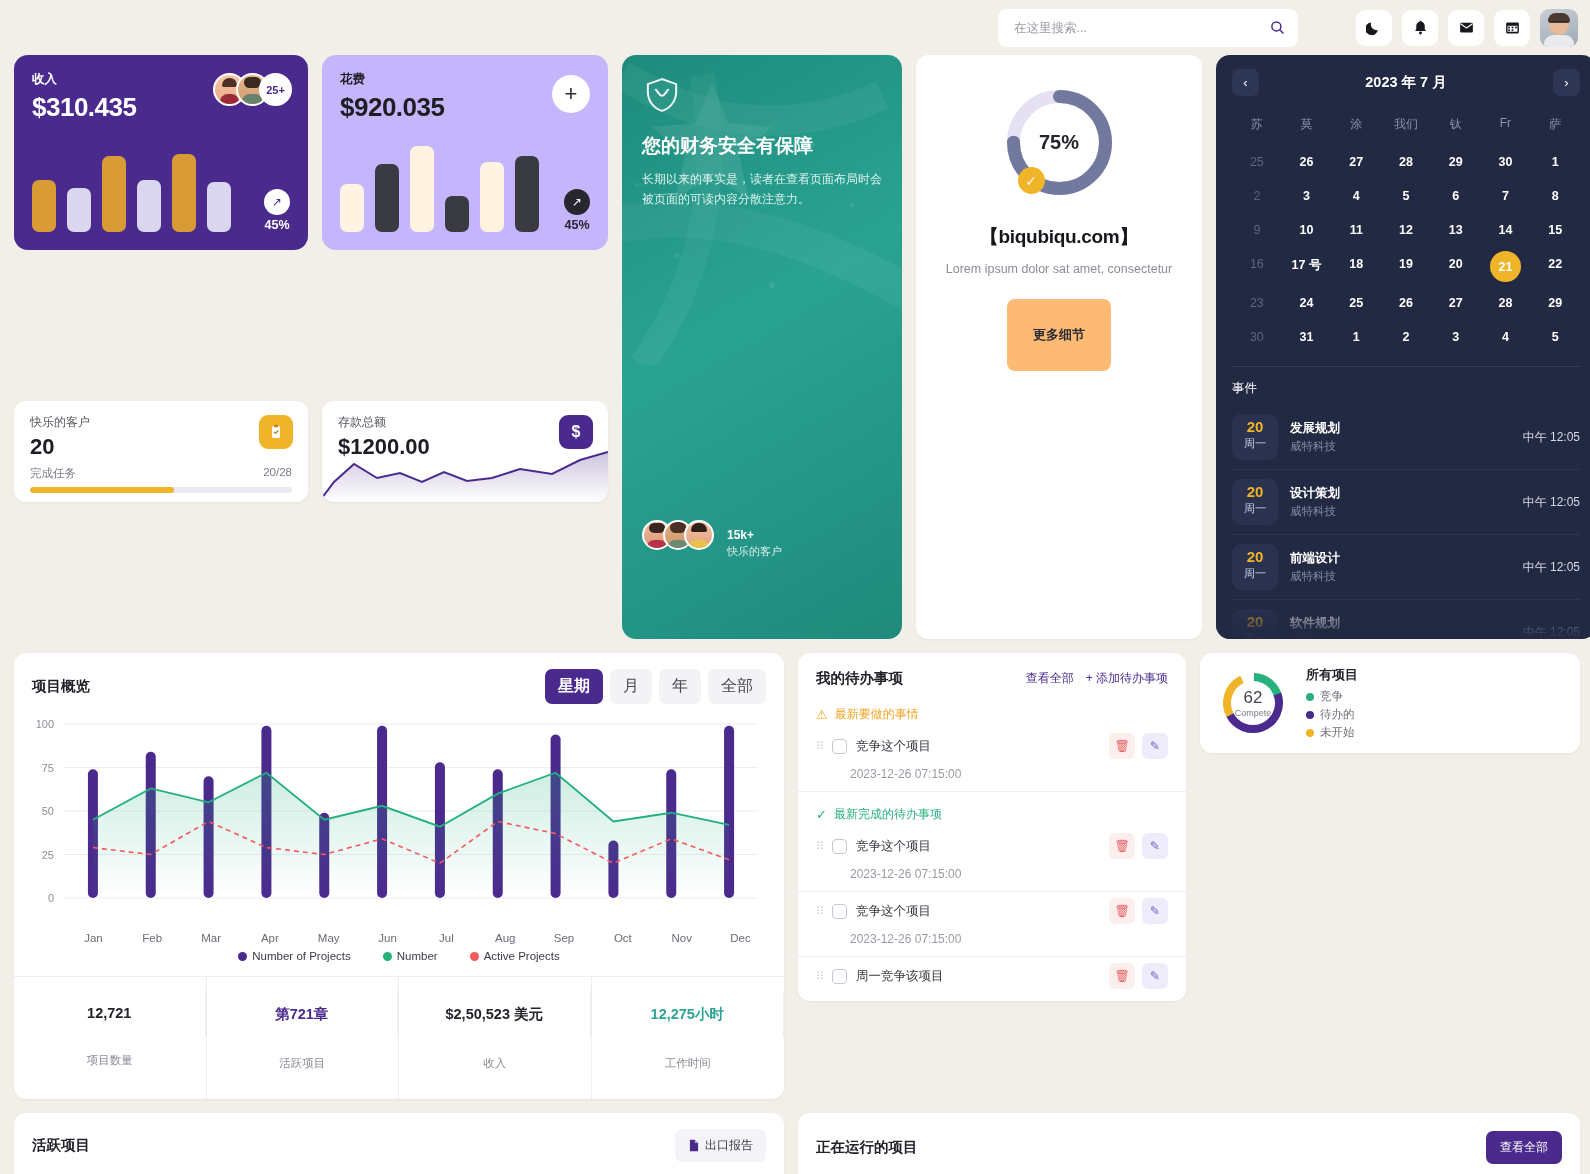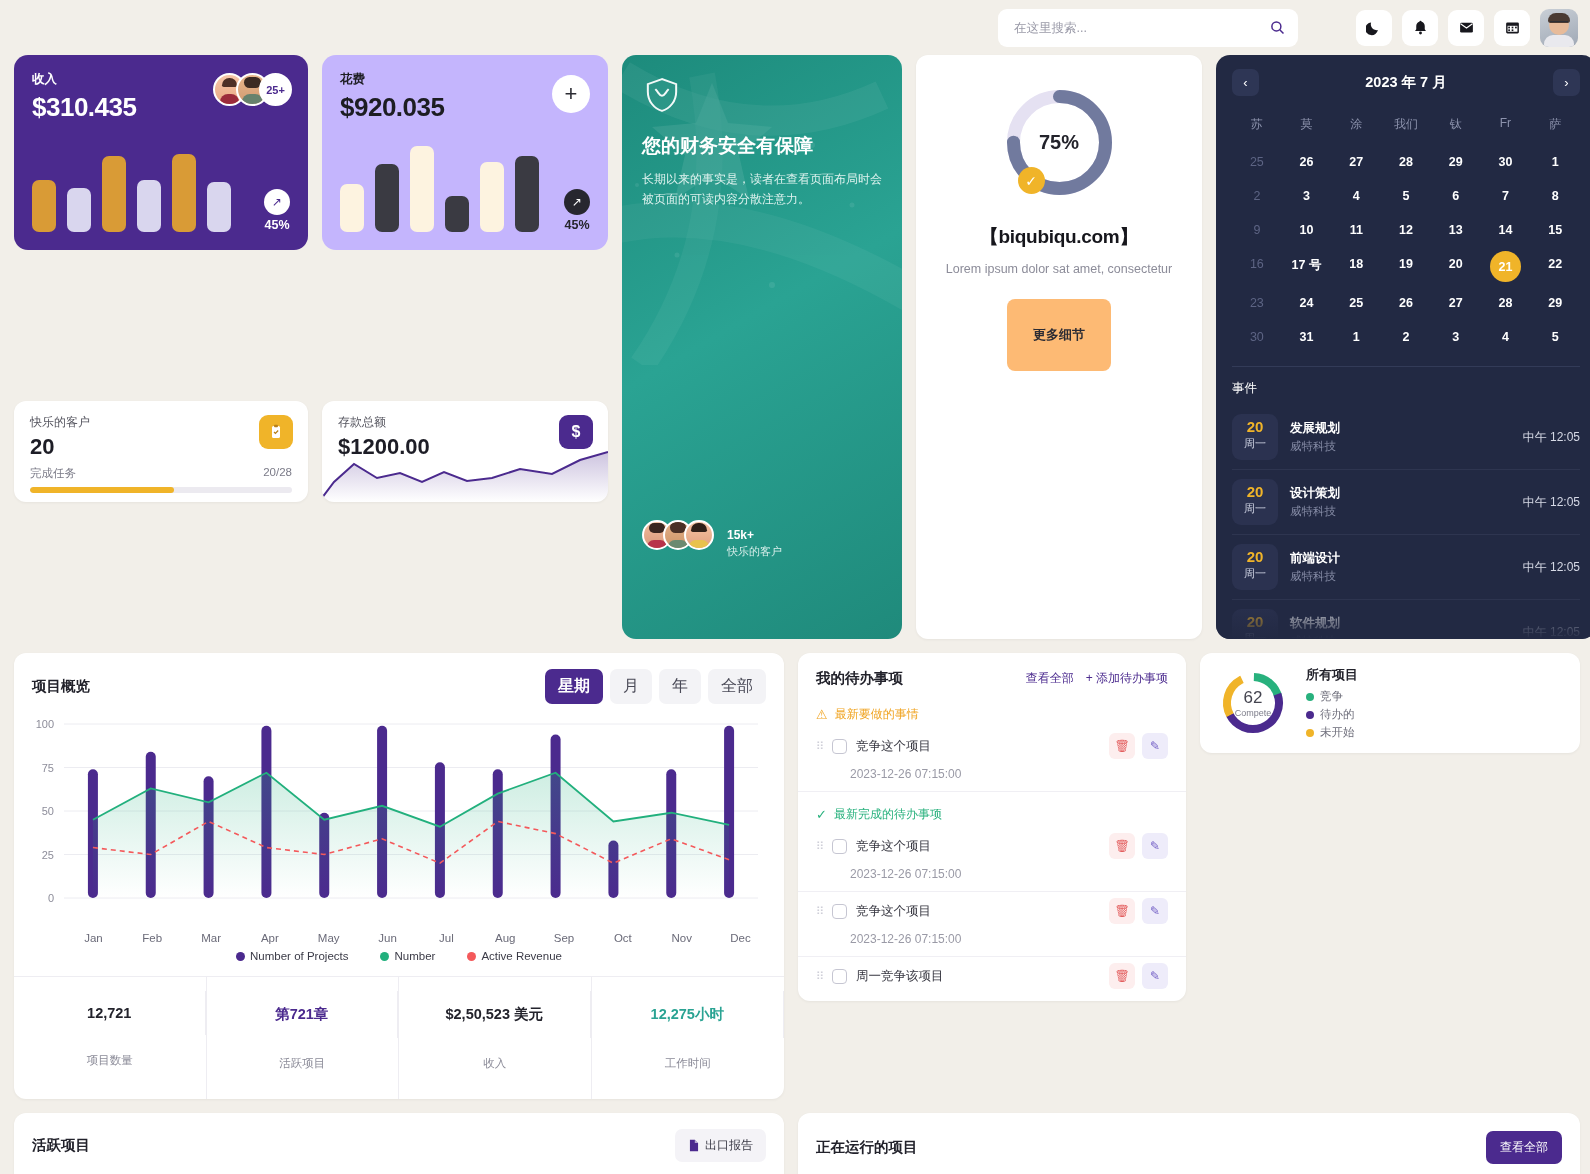--- a/index.html
+++ b/index.html
@@ -531,21 +531,21 @@
         <div>
           <span class="ldot" style="background: rgb(75, 42, 142);"></span>
           <span>Number of Projects</span>
         </div>
         <div>
           <span class="ldot" style="background: rgb(34, 176, 125);"></span>
           <span>Number</span>
         </div>
         <div>
           <span class="ldot" style="background: rgb(244, 89, 91);"></span>
-          <span>Active Revenue</span>
+          <span>Active Projects</span>
         </div>
       </div>
     <div id="stats-row">
         <div>
           <div class="st-v" style="color: rgb(35, 35, 44);">12,721</div>
           <div class="st-l">项目数量</div>
         </div>
         <div>
           <div class="st-v" style="color: rgb(75, 42, 142);">第721章</div>
           <div class="st-l">活跃项目</div>

